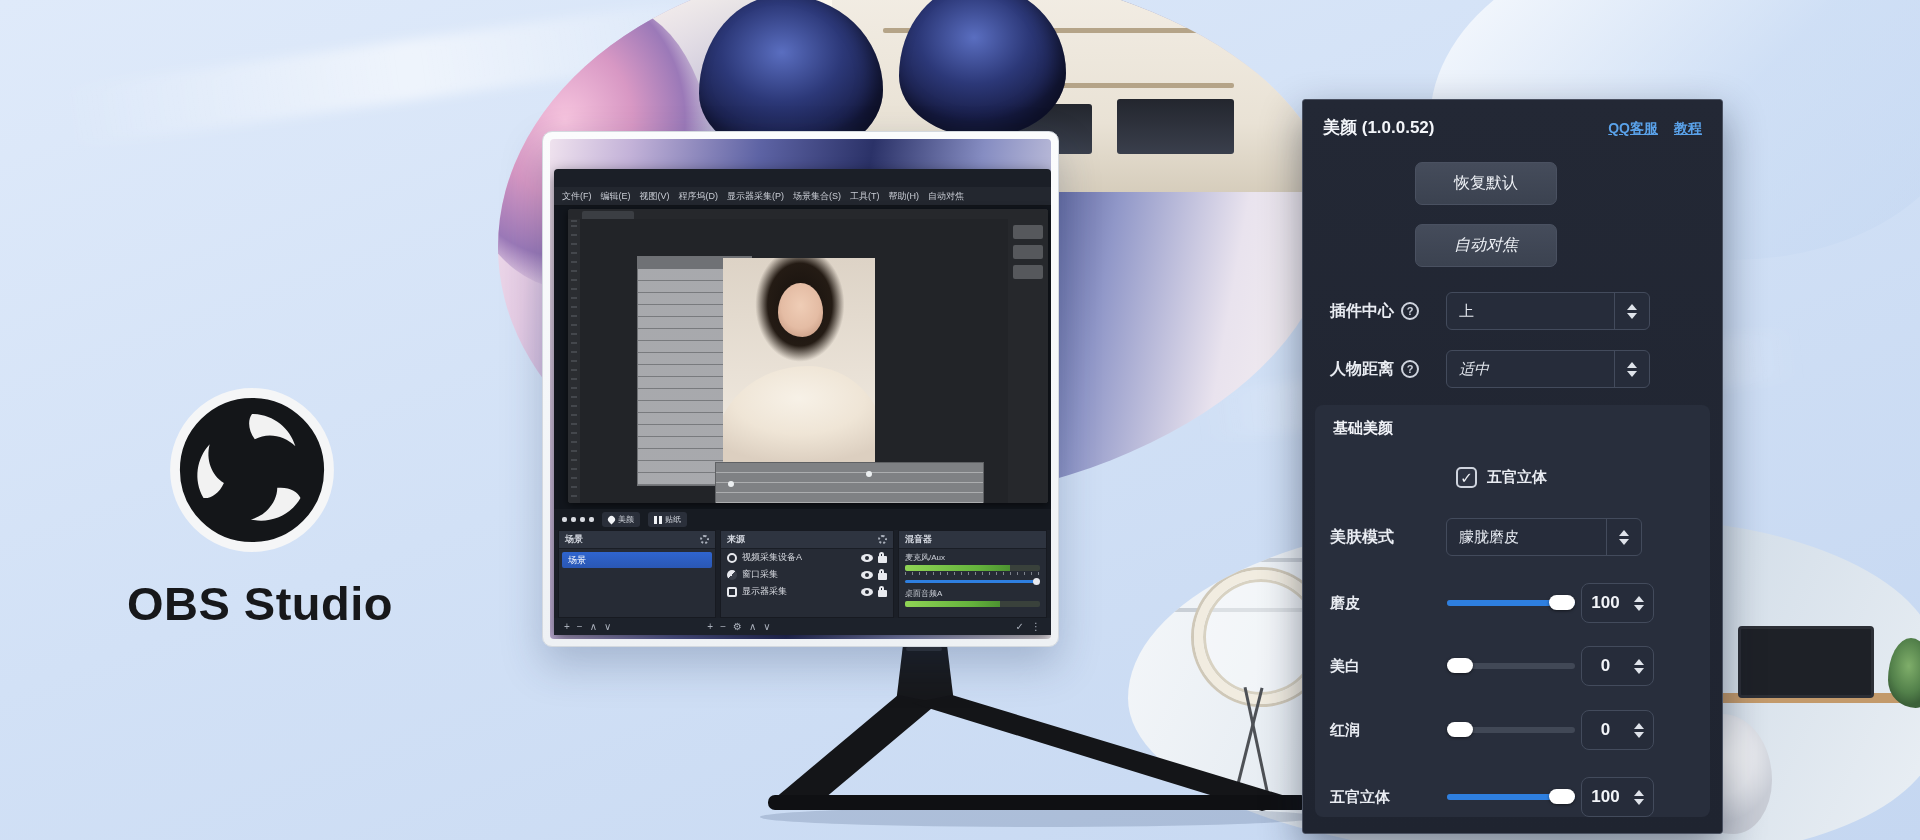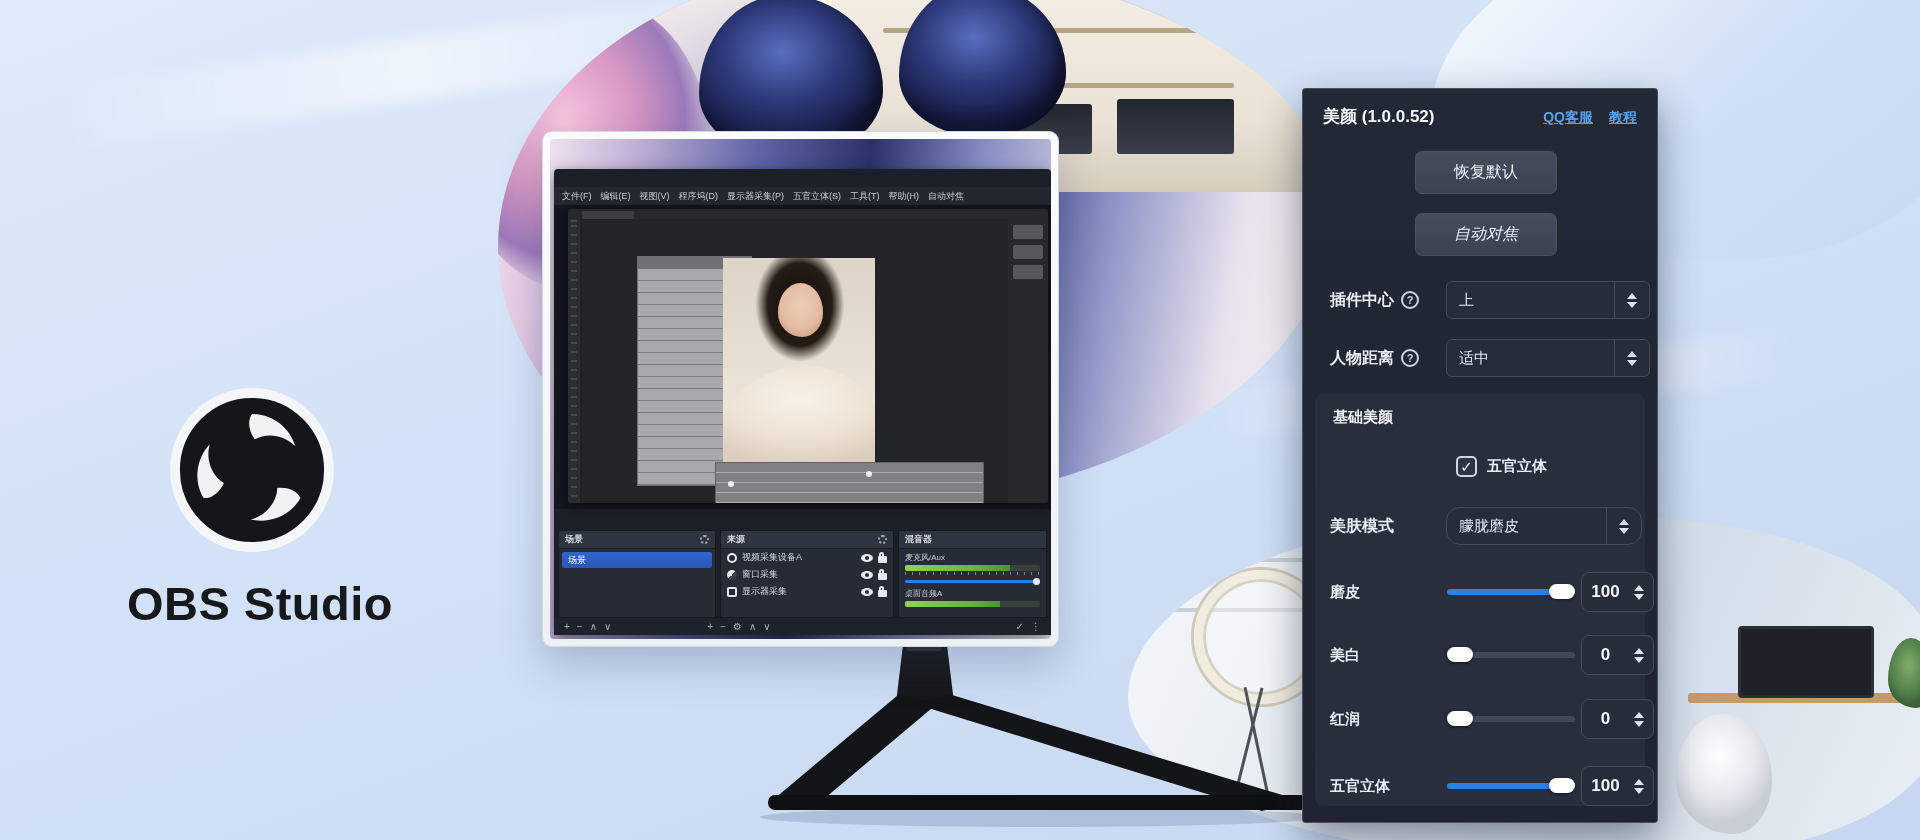--- a/index.html
+++ b/index.html
@@ -130,21 +130,21 @@
   .obstoolbar .grp{display:flex;gap:7px;}
   .obstoolbar .g1{margin-left:10px;}
   .obstoolbar .g2{margin-left:96px;}
   .obstoolbar .g3{margin-left:auto;margin-right:10px;}
 
   
   .stand{position:absolute;left:740px;top:645px;width:580px;height:185px;z-index:2;}
   .stand svg{display:block;}
 
   
-  .panel{position:absolute;left:1302px;top:88px;width:356px;height:735px;z-index:5;box-sizing:border-box;
+  .panel{position:absolute;left:1302px;top:99px;width:421px;height:735px;z-index:5;box-sizing:border-box;
     background:linear-gradient(180deg,#232835,#1f2430);border:1px solid #4a5161;border-radius:3px;
     box-shadow:0 16px 40px rgba(10,20,40,.45);color:#e9ecf2;}
   .bp-head{position:absolute;left:20px;right:20px;top:16px;display:flex;align-items:baseline;}
   .bp-title{font-size:17px;font-weight:bold;color:#f3f5f9;}
   .bp-links{margin-left:auto;display:flex;gap:16px;}
   .bp-links a{font-size:14px;font-weight:bold;color:#5aa2ea;text-decoration:underline;cursor:pointer;}
   .bp-btn{position:absolute;left:112px;width:140px;height:41px;border-radius:7px;border:1px solid #4a5161;
     background:linear-gradient(180deg,#454c5b,#3b4250);color:#eef1f6;font-size:16px;
     display:flex;align-items:center;justify-content:center;}
   .bp-row{position:absolute;left:0;right:0;height:38px;}
@@ -238,21 +238,21 @@
   <div class="screen">
     <div class="wallpaper"></div>
 
     <div class="obswin">
       <div class="menubar">
         <span>文件(F)</span>
         <span>编辑(E)</span>
         <span>视图(V)</span>
         <span>程序坞(D)</span>
         <span>显示器采集(P)</span>
-        <span>五官立体(S)</span>
+        <span>场景集合(S)</span>
         <span>工具(T)</span>
         <span>帮助(H)</span>
         <span>自动对焦</span>
       </div>
 
       <div class="preview">
         <div class="pswin">
           <div class="pstab"></div>
           <div class="pscanvas"></div>
           <div class="pstools"></div>
@@ -267,20 +267,36 @@
               <i style="left:150px;top:8px;"></i>
           </div>
           <div class="psright">
             <b style="top:6px;"></b>
               <b style="top:26px;"></b>
               <b style="top:46px;"></b>
           </div>
         </div>
       </div>
 
+      <div class="dockstrip">
+        <div class="stripdots">
+            <i></i>
+            <i></i>
+            <i></i>
+            <i></i>
+          </div>
+        <div class="chip">
+          <span class="pin"></span>
+          <span>美颜</span>
+        </div>
+        <div class="chip">
+          <span class="cols"></span>
+          <span>贴纸</span>
+        </div>
+      </div>
 
       <div class="docks">
         <div class="dock" style="left:4px;width:158px;">
           <div class="dockhead">
             <span>场景</span>
             <span class="gear"></span>
           </div>
           <div class="scene-sel">
             <span>场景</span>
           </div>
@@ -382,42 +398,42 @@
           <i class="car-dn"></i>
         </span>
     </div>
   </div>
 
   <div class="bp-row" style="top:250px;">
     <div class="bp-label">
       <span>人物距离</span>
       <span class="help">?</span>
     </div>
-    <div class="select" style="left:143px;width:204px;">
+    <div class="select" style="left:143px;width:204px;font-style:italic;">
       <span class="val">适中</span>
       <span class="spin">
           <i class="car-up"></i>
           <i class="car-dn"></i>
         </span>
     </div>
   </div>
 
   <div class="section">
     <div class="sec-title">基础美颜</div>
 
     <div class="cbrow">
       <span class="checkbox on" id="cb-precise">✓</span>
       <span>五官立体</span>
     </div>
 
     <div class="bp-row" style="top:113px;">
       <div class="bp-label" style="left:15px;">
         <span>美肤模式</span>
       </div>
-      <div class="select" style="left:131px;width:196px;border-radius:14px;">
+      <div class="select" style="left:131px;width:196px;">
         <span class="val">朦胧磨皮</span>
         <span class="spin">
             <i class="car-up"></i>
             <i class="car-dn"></i>
           </span>
       </div>
     </div>
 
     <div class="srow" style="top:178px;">
       <span class="slabel">磨皮</span>

